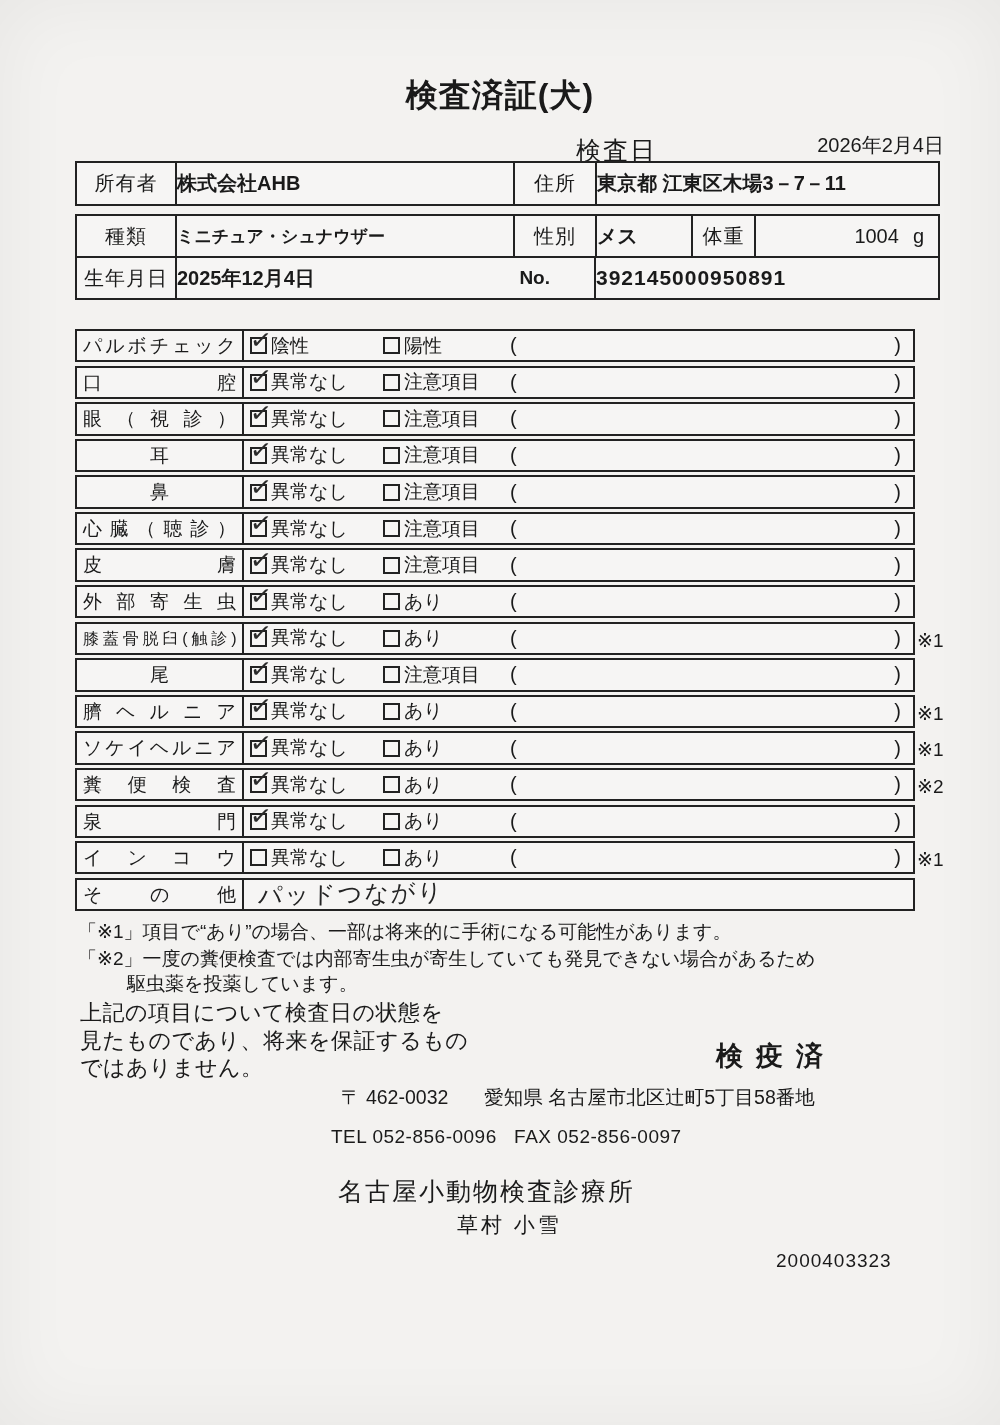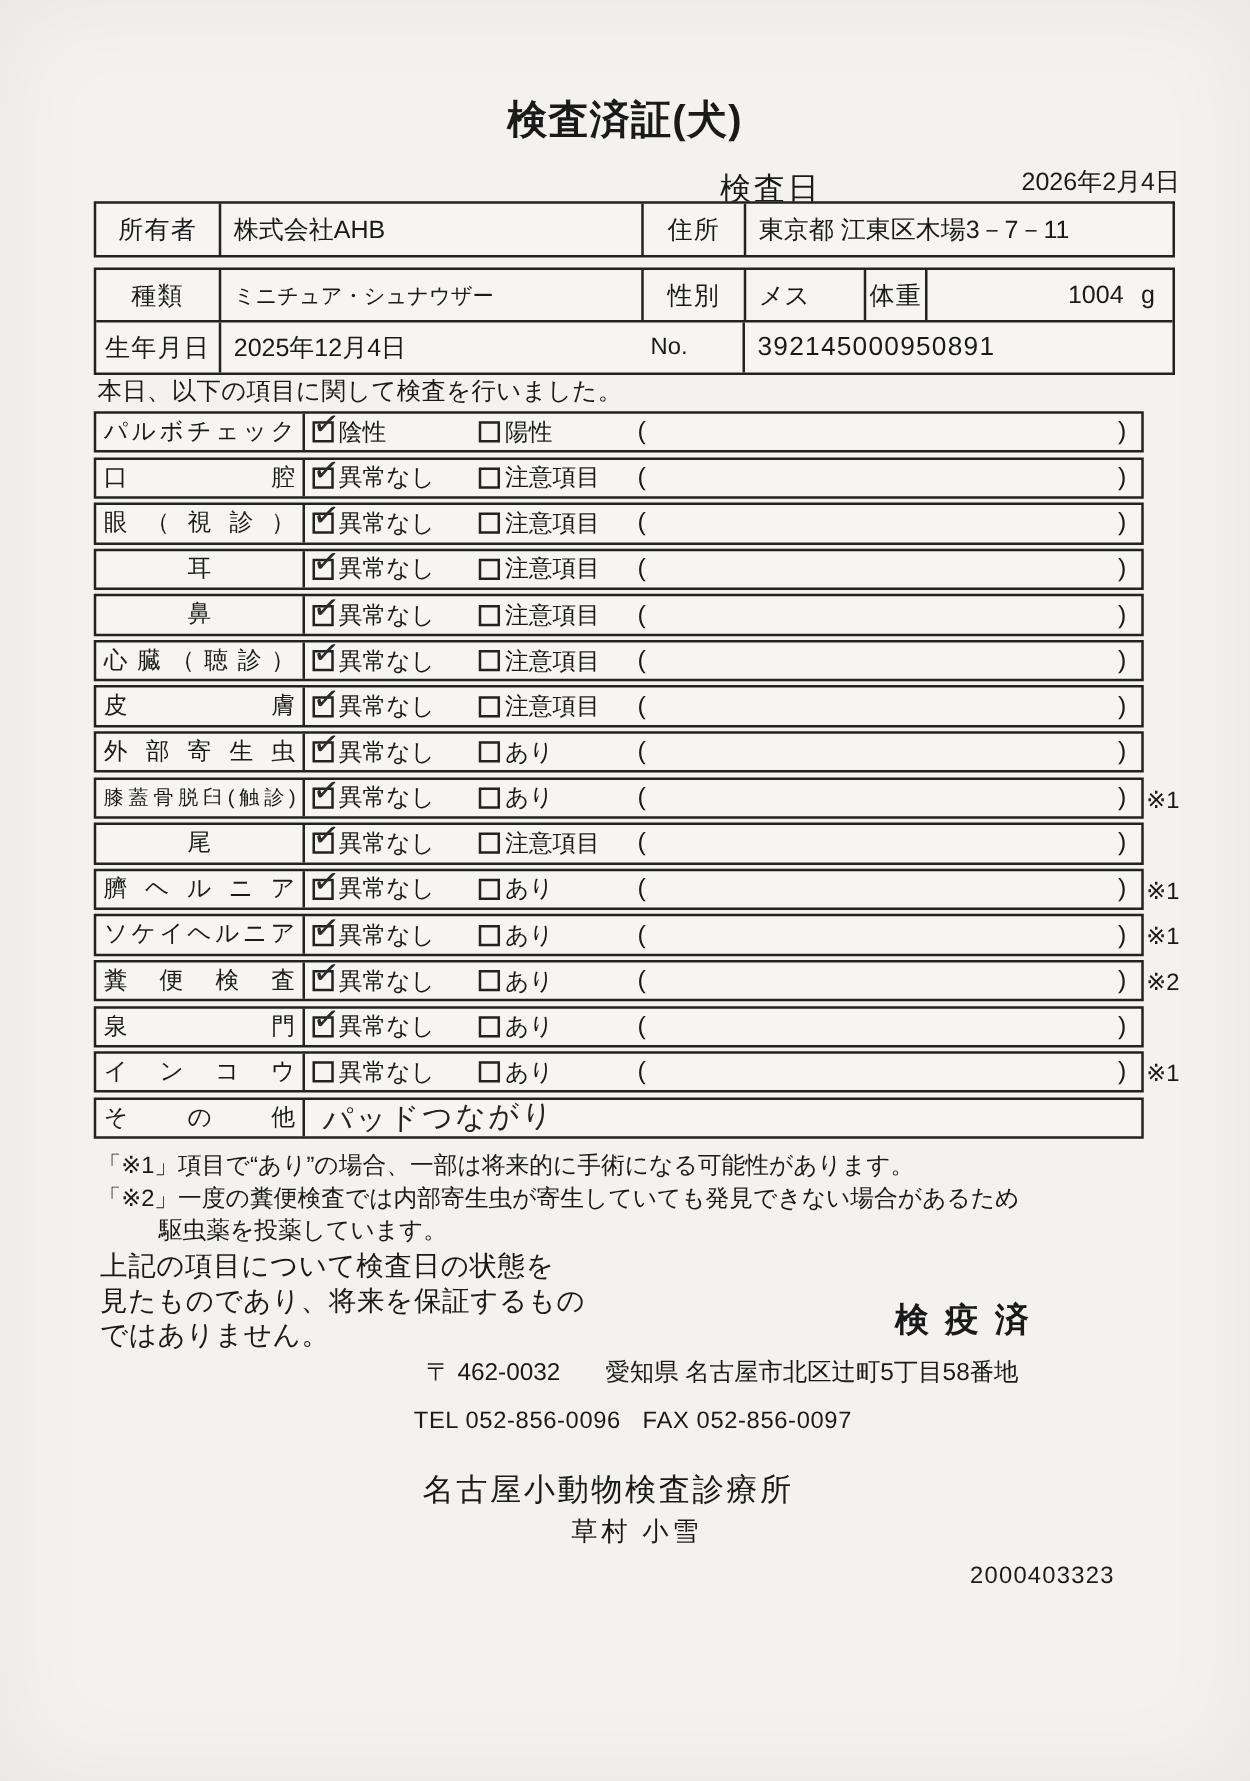--- a/index.html
+++ b/index.html
@@ -25,23 +25,23 @@
   .cell.last { border-right:none; }
   .cell.c { justify-content:center; }
   .lab { font-size:20px; letter-spacing:1px; }
   .val { font-size:20px; }
 
   .t1 { left:75px; top:161px; width:865px; height:45px; }
   .t1 .row { height:100%;border-radius:15px; }
   .t2 { left:75px; top:214px; width:865px; height:86px; display:flex; flex-direction:column; }
   .t2 .row { flex:1; }
   .t2 .row.first { border-bottom:2.2px solid #222; }
-  .w100{width:100px;} .w338{width:338px;} .w82{width:82px;} .w96{width:96px;} .w63{width:49px;}
+  .w100{width:100px;} .w338{width:338px;} .w82{width:82px;} .w96{width:96px;} .w63{width:63px;}
   .flex1{flex:1;}
-  .pad{padding-left:10px;}
+  .pad{font-weight:bold;}
   .breed { font-size:17px; }
   .weight-cell { justify-content:flex-end; padding-right:14px; gap:14px; }
   .no-label { margin-left:auto; margin-right:44px; font-size:19px; }
   .no-val { font-size:21px; letter-spacing:1px; }
 
   .intro { top:299px; left:78px; font-size:19.5px; letter-spacing:0.3px; }
 
   
   #checklist { position:absolute; left:75px; top:329px; width:840px; }
   .chk-row { position:relative; height:33.4px; border:2.2px solid #222; margin-bottom:3.2px;
@@ -111,21 +111,20 @@
     <div class="row">
       <div class="cell c w100 lab">生年月日</div>
       <div class="cell pad val" style="width:419px;">
         <span>2025年12月4日</span>
         <span class="no-label">No.</span>
       </div>
       <div class="cell last flex1 pad no-val">392145000950891</div>
     </div>
   </div>
 
-  <div class="abs intro">本日、以下の項目に関して検査を行いました。</div>
 
   <div id="checklist">
       <div class="chk-row">
         <div class="chk-label justify">パルボチェック</div>
         <div class="chk-opts">
           <span class="opt">
             <span class="cb checked"></span>
             <span class="opt-text">陰性</span>
           </span>
           <span class="opt second">

